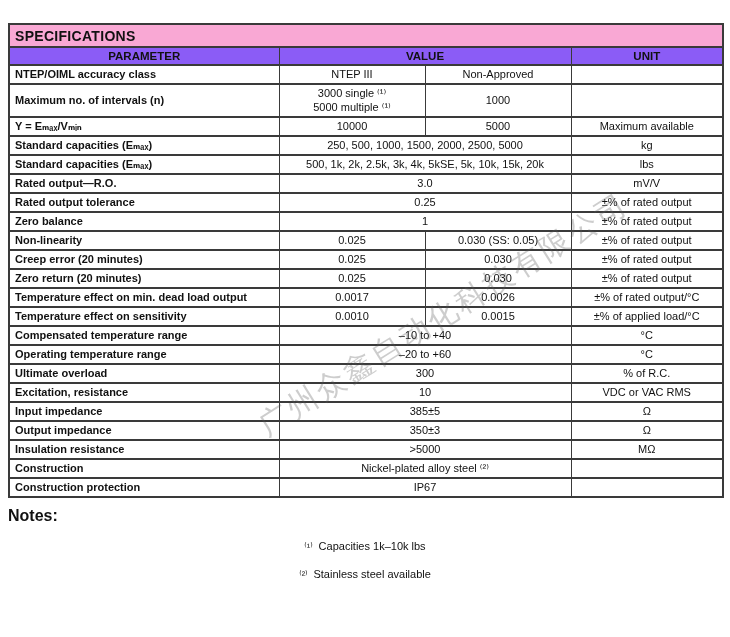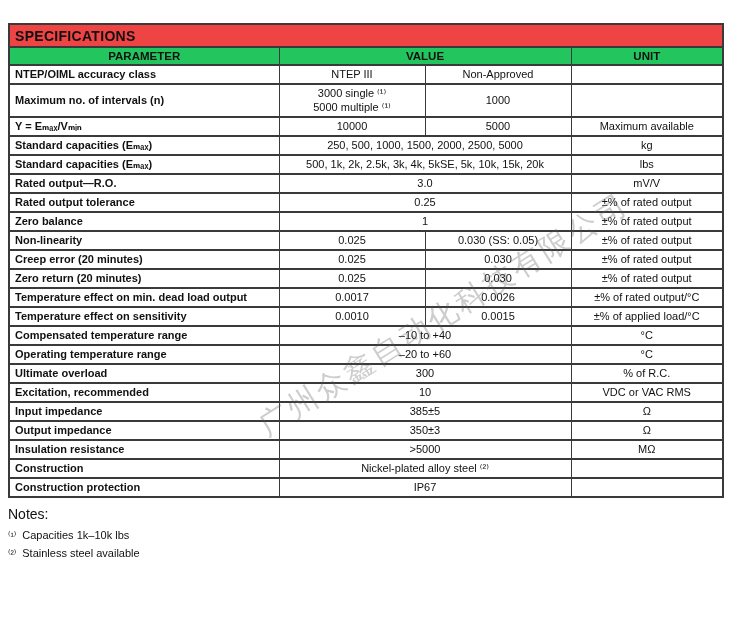--- a/index.html
+++ b/index.html
@@ -43,33 +43,33 @@
     table-layout: fixed;
     border: 2px solid #3a3a3a;
   }
   .spec-table th, .spec-table td {
     border: 1px solid #3a3a3a;
     border-top-width: 2px;
     border-bottom-width: 2px;
     overflow: hidden;
   }
   .title-row th {
-    background: #ef4444;
+    background: #f9a8d4;
     text-align: left;
     font-size: 14px;
     font-weight: bold;
     padding: 3px 5px 2px 5px;
     letter-spacing: 0.3px;
   }
   .header-row th {
     font-size: 11.5px;
     font-weight: bold;
     text-align: center;
     padding: 2px 3px;
-    background: #22c55e;
+    background: #8b5cf6;
   }
   .spec-table td {
     font-size: 11px;
     line-height: 1.22;
     padding: 1px 5px;
     height: 15px;
     background: transparent;
   }
   td.param-cell {
     font-weight: bold;
@@ -81,25 +81,25 @@
   }
   tr.tall td { height: 29px; }
   .notes {
     position: relative;
     z-index: 2;
     margin-top: 8px;
     font-size: 11px;
     line-height: 1.25;
   }
   .notes-title {
-    font-weight: normal;
+    font-weight: bold;
     margin-bottom: 5px;
-    font-size: 14px;
-  }
-  .note-line { margin: 5px 0; }
+    font-size: 16px;
+  }
+  .note-line { margin: 14px 0; text-align: center; }
   .note-marker {
     font-size: 10px;
     margin-right: 6px;
   }
 </style>
 </head>
 <body>
 
 <div class="watermark">广州众鑫自动化科技有限公司</div>
 
@@ -206,21 +206,21 @@
           <td class="param-cell">Operating temperature range</td>
           <td class="value-cell" colspan="2">–20 to +60</td>
           <td class="unit-cell">°C</td>
         </tr>
         <tr>
           <td class="param-cell">Ultimate overload</td>
           <td class="value-cell" colspan="2">300</td>
           <td class="unit-cell">% of R.C.</td>
         </tr>
         <tr>
-          <td class="param-cell">Excitation, recommended</td>
+          <td class="param-cell">Excitation, resistance</td>
           <td class="value-cell" colspan="2">10</td>
           <td class="unit-cell">VDC or VAC RMS</td>
         </tr>
         <tr>
           <td class="param-cell">Input impedance</td>
           <td class="value-cell" colspan="2">385±5</td>
           <td class="unit-cell">Ω</td>
         </tr>
         <tr>
           <td class="param-cell">Output impedance</td>

